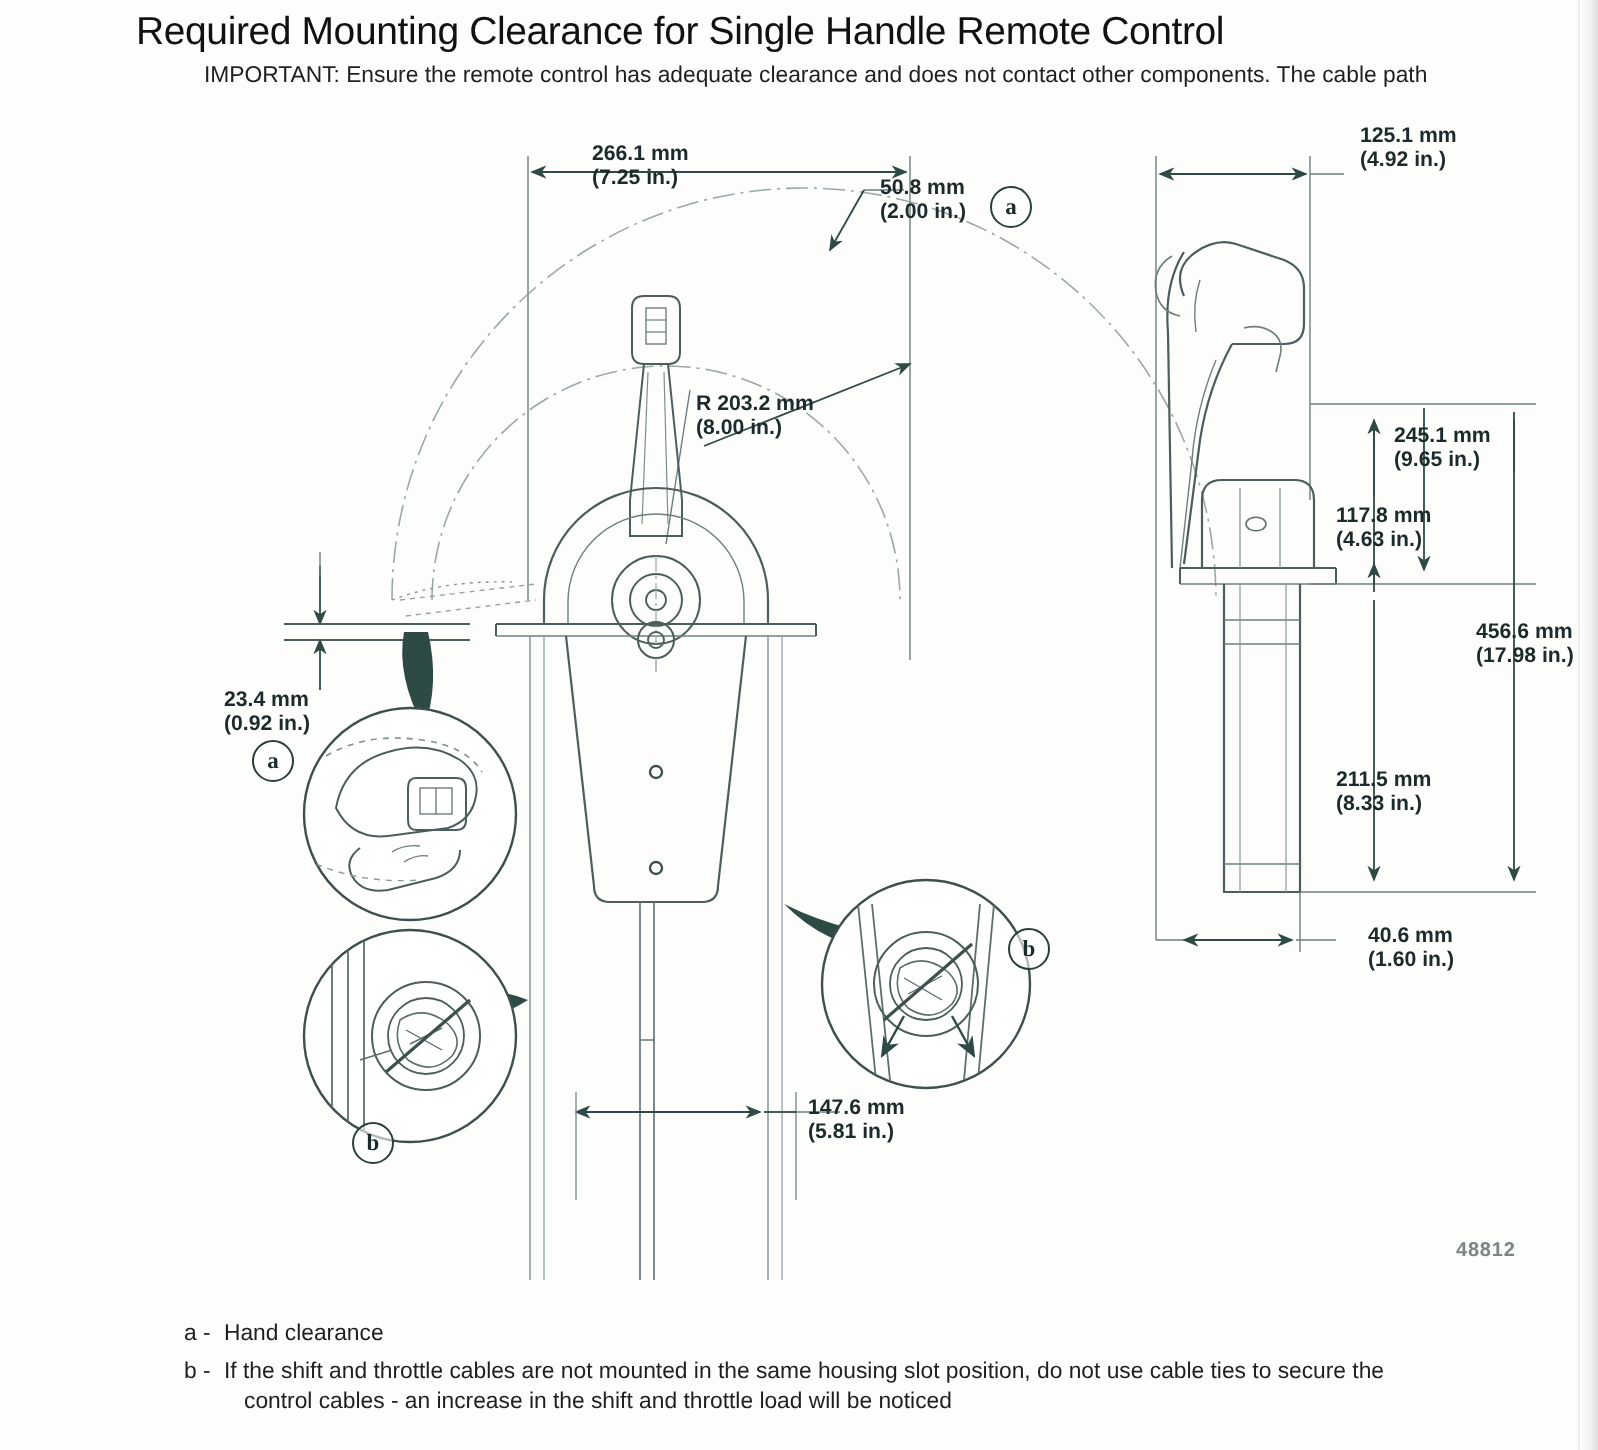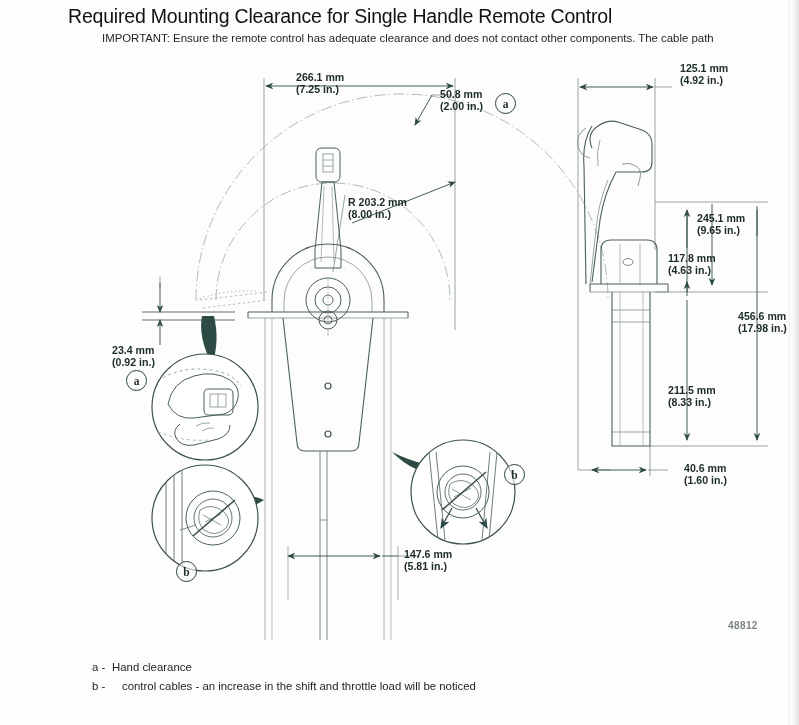--- a/index.html
+++ b/index.html
@@ -389,19 +389,20 @@
   <div class="fig-number">48812</div>
 
   <div class="legend">
     <div class="legend-row">
       <div class="legend-key">a -</div>
       <div class="legend-text">Hand clearance</div>
     </div>
     <div class="legend-row">
       <div class="legend-key">b -</div>
       <div class="legend-text">
+        <span>If the shift and throttle cables are not mounted in the same housing slot position, do not use cable ties to secure the</span>
         <span class="cont">control cables - an increase in the shift and throttle load will be noticed</span>
       </div>
     </div>
   </div>
 
   <div class="scan-edge"></div>
 </div>
 
 </body></html>

